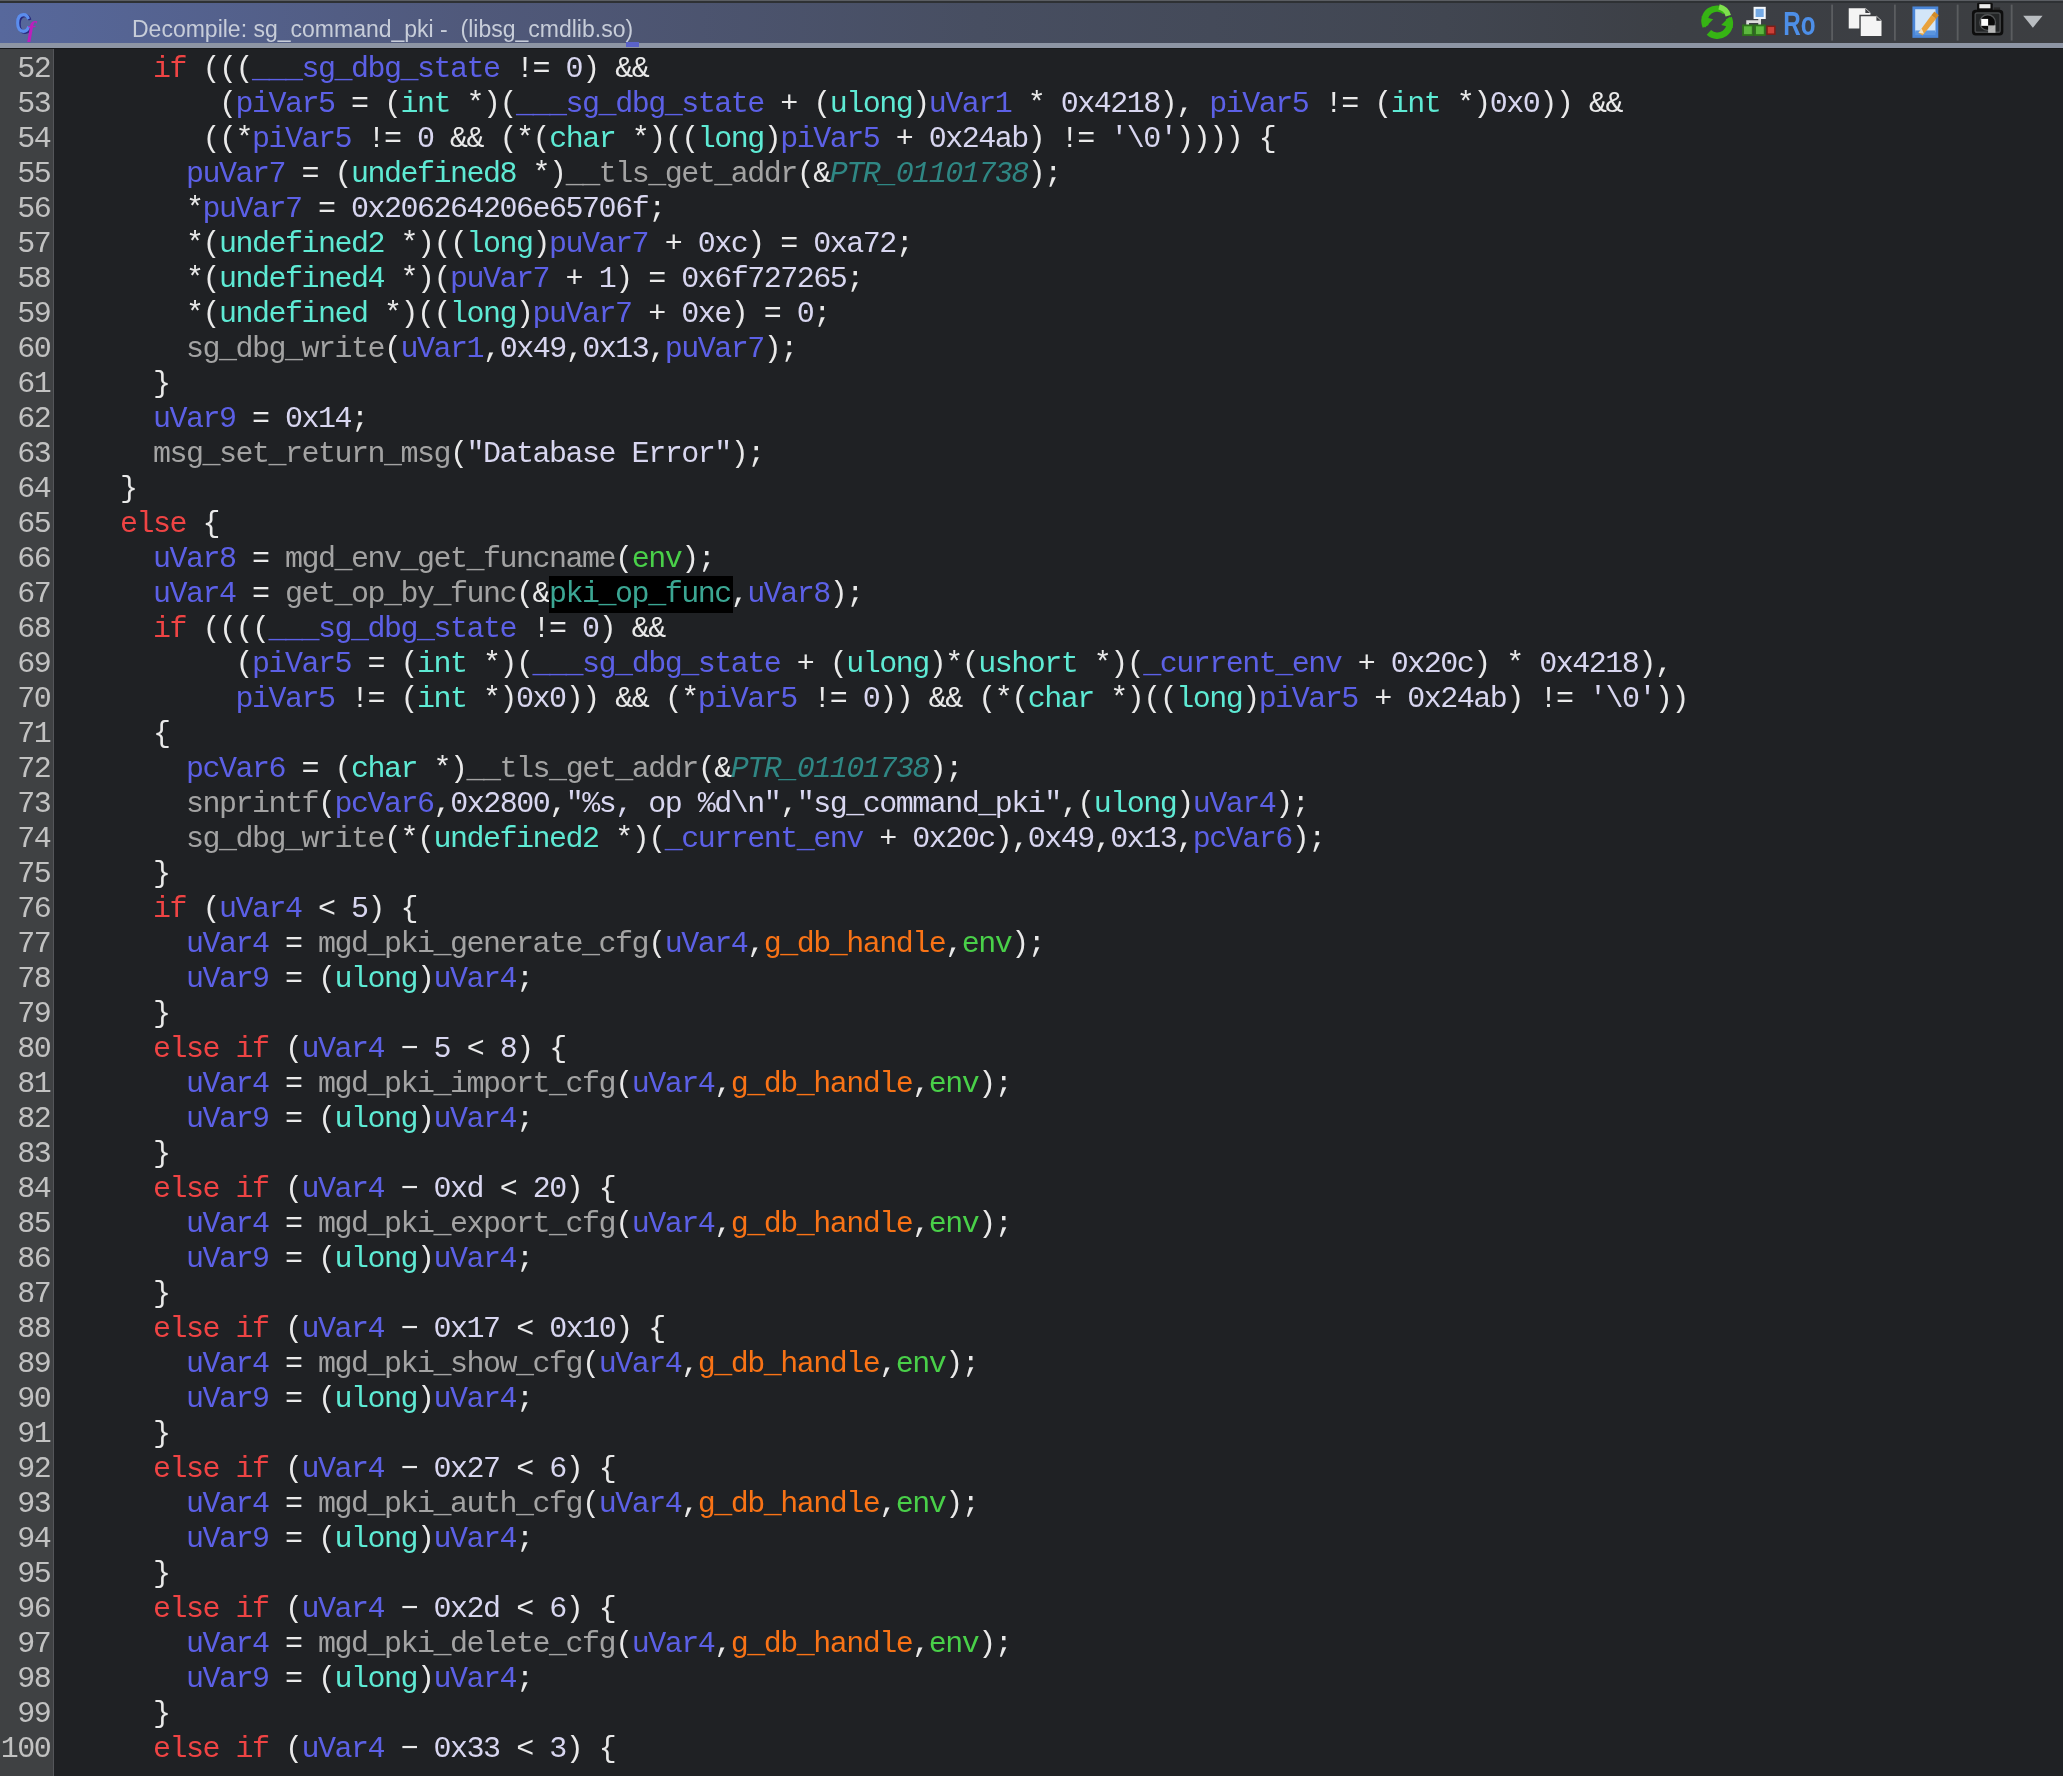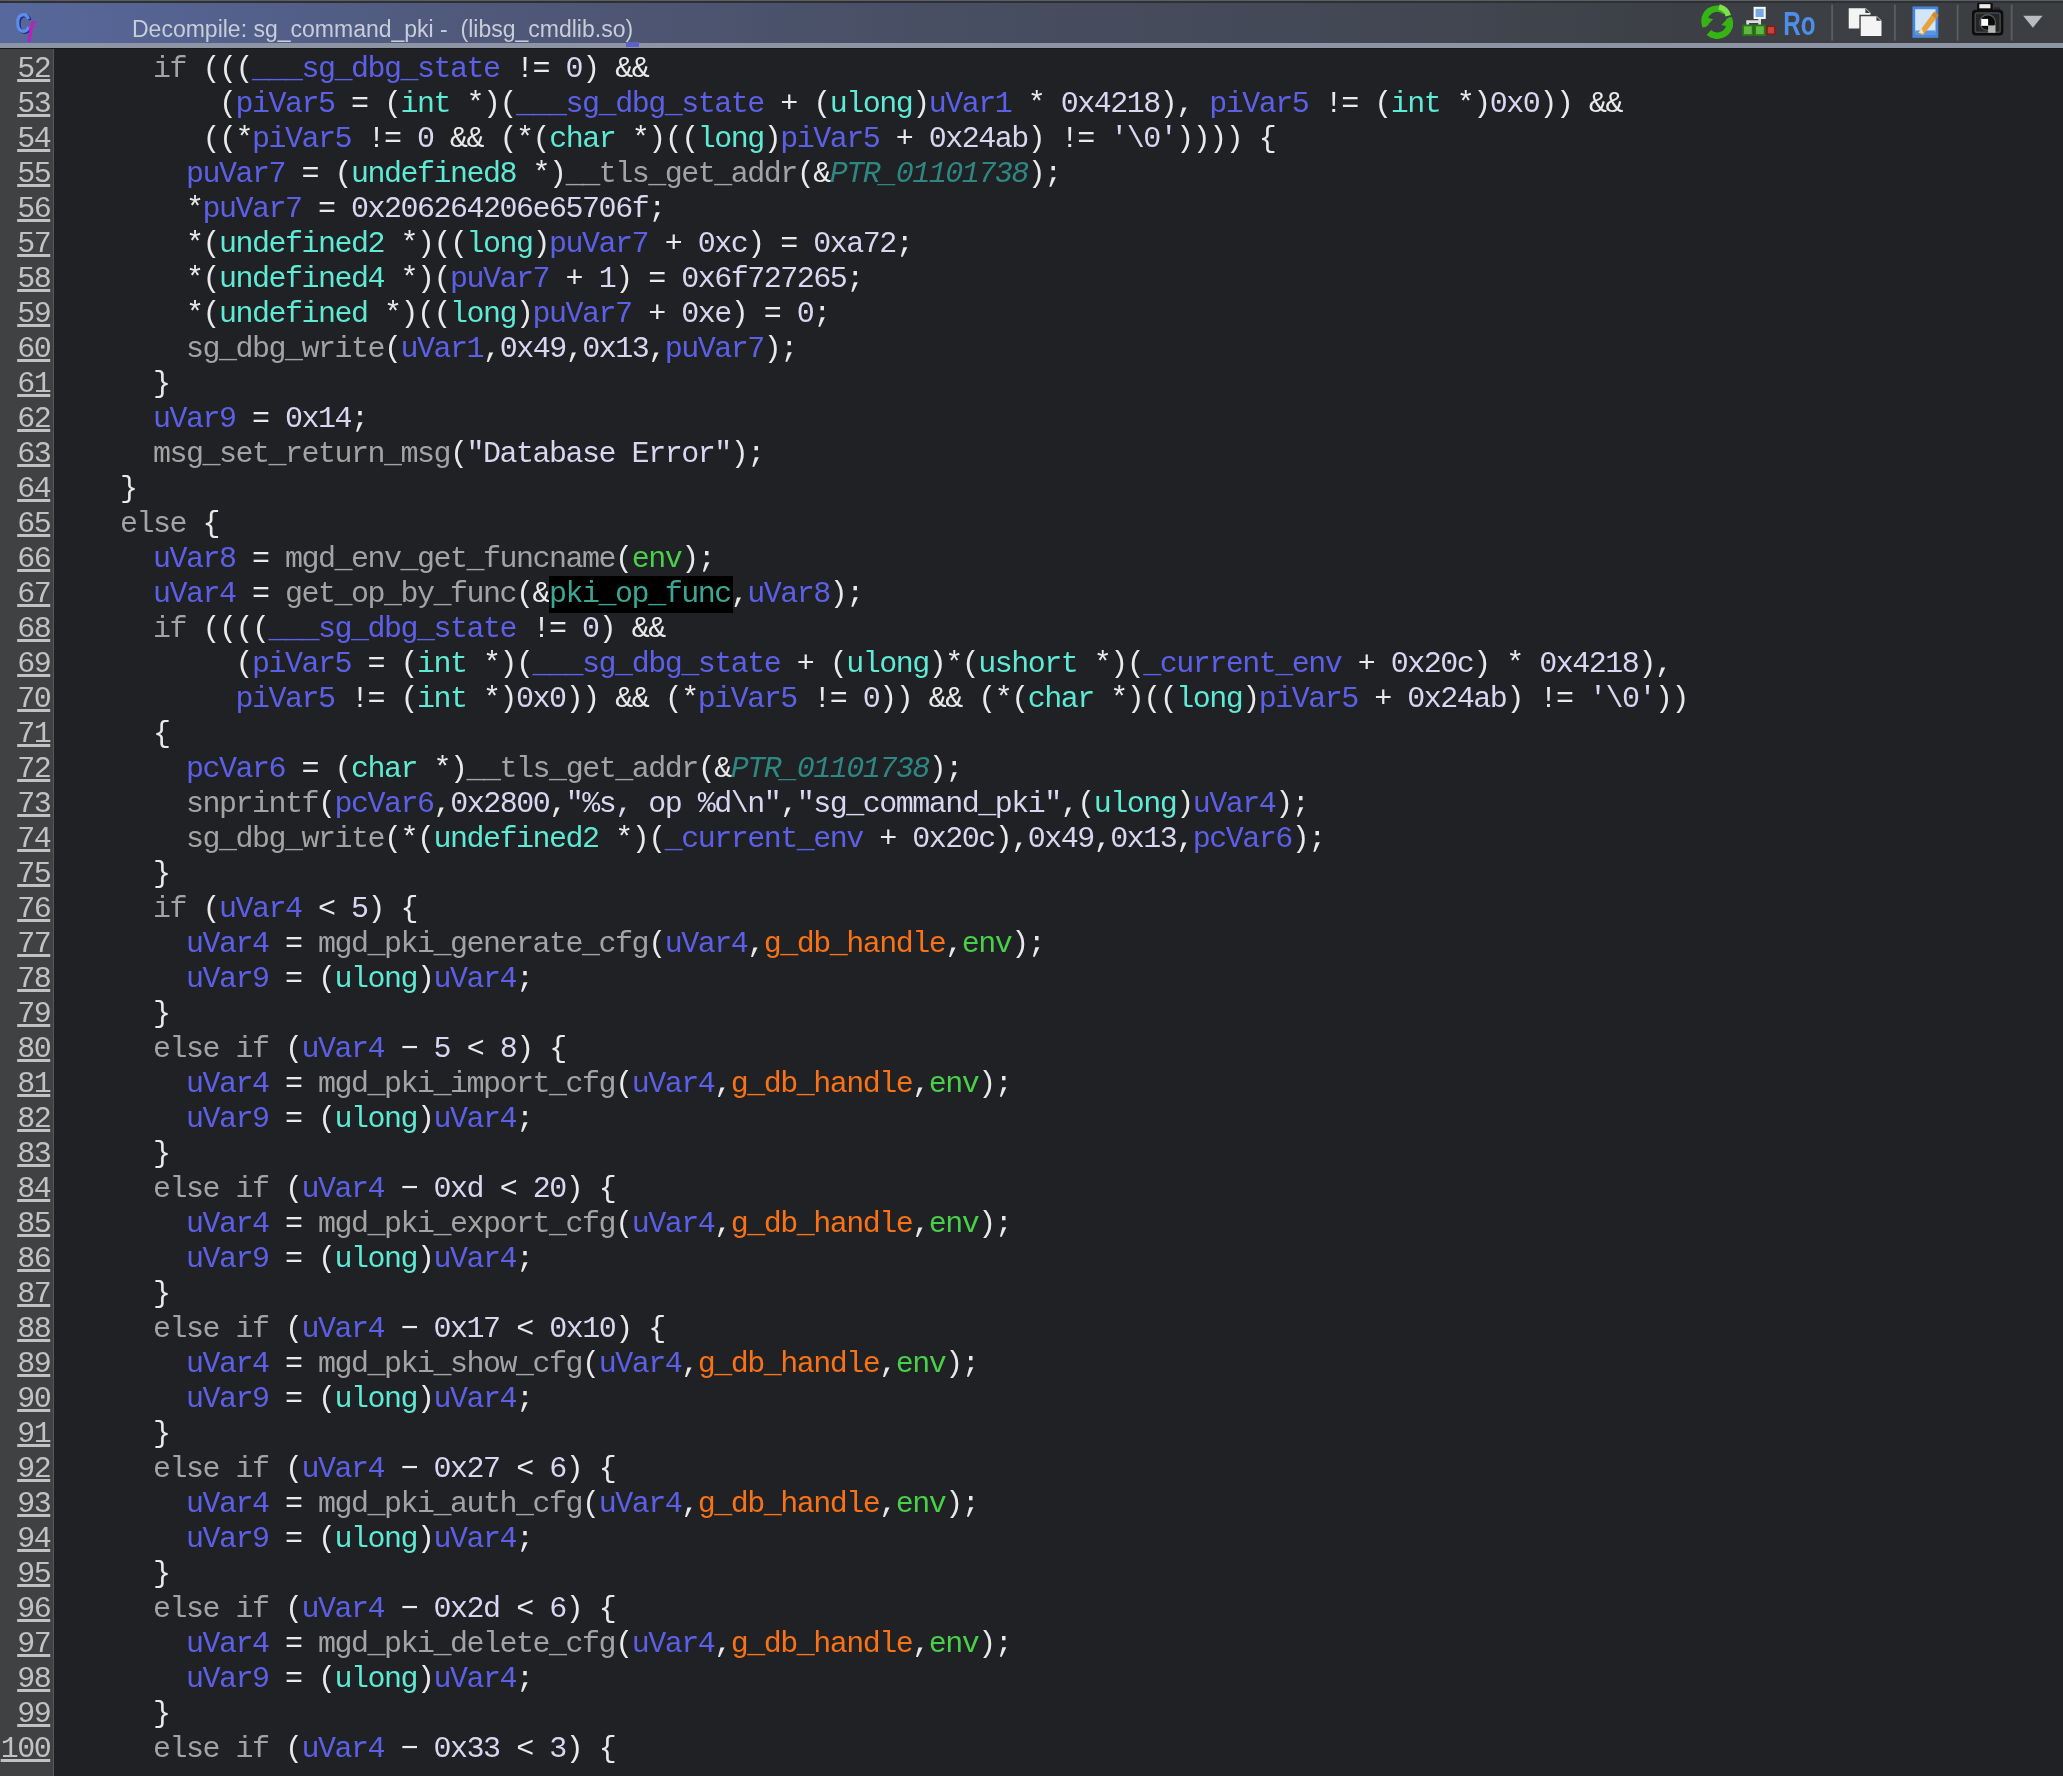--- a/index.html
+++ b/index.html
@@ -6,24 +6,24 @@
   #hdr { position:absolute; left:0; top:0; width:2064px; height:48px;
     background:linear-gradient(90deg,#57689C 0px,#50597B 466px,#474E61 979px,#414651 1445px,#3C3F45 1678px,#3C3E41 2064px); }
   #hdr .topline1 { position:absolute; left:0; top:0; width:100%; height:0.9px; background:#5A5D62; }
   #hdr .topline2 { position:absolute; left:0; top:0.9px; width:100%; height:1.9px; background:#2E3134; }
   #hdr .botstrip { position:absolute; left:0; top:43px; width:100%; height:4.7px; background:#8D95A4; }
   #hdr .botline  { position:absolute; left:0; top:48px; width:100%; height:0.9px; background:#17181A; }
   #title { position:absolute; left:132px; top:16px; font:23px "Liberation Sans", sans-serif; color:#C7CDD9; white-space:pre;text-align:center; }
   #cficon { position:absolute; left:7.5px; top:5.6px; width:37px; height:37px; }
   .toolsvg { position:absolute; top:0; left:1687px; }
   #gutter { position:absolute; left:0; top:48px; width:54px; height:1728px; background:#3F4143; border-right:1.9px solid #54565A; }
-  #gutter pre { font:30px "Liberation Mono", monospace; letter-spacing:-1.5px; line-height:35px; color:#C2C2C2; text-align:right; padding-top:3.7px; padding-right:2.8px;text-decoration:underline; }
+  #gutter pre { font:30px "Liberation Mono", monospace; letter-spacing:-1.5px; line-height:35px; color:#C2C2C2; text-align:right; padding-top:3.7px; padding-right:2.8px; }
   #code { position:absolute; left:56px; top:48px; width:2008px; height:1728px; }
   #code pre { font:30px "Liberation Mono", monospace; letter-spacing:-1.5px; line-height:35px; color:#E9E9E9; padding-top:3.7px; padding-left:31px; }
-  .k { color:#a3a3a3; }
+  .k { color:#ef4444; }
   .t { color:#5eead4; }
   .v { color:#5C60E6; }
   .f { color:#a3a3a3; }
   .n { color:#D8D6F0; }
   .e { color:#49D049; }
   .g { color:#f97316; }
   .r { color:#2F8784;font-style:italic; }
   .hl { color:#3BA693; background:#000000; padding:0.9px 2.8px 2.8px 0; margin-right:-2.8px; }
 </style></head>
 <body>

